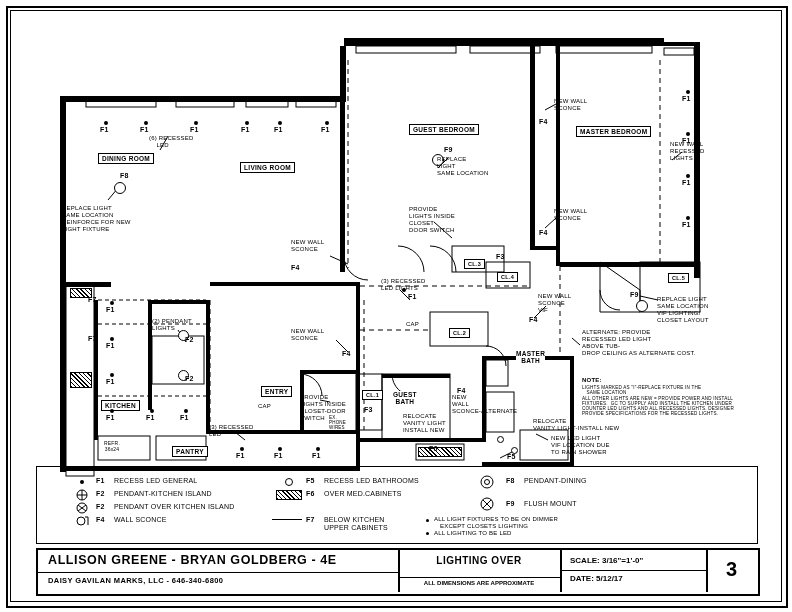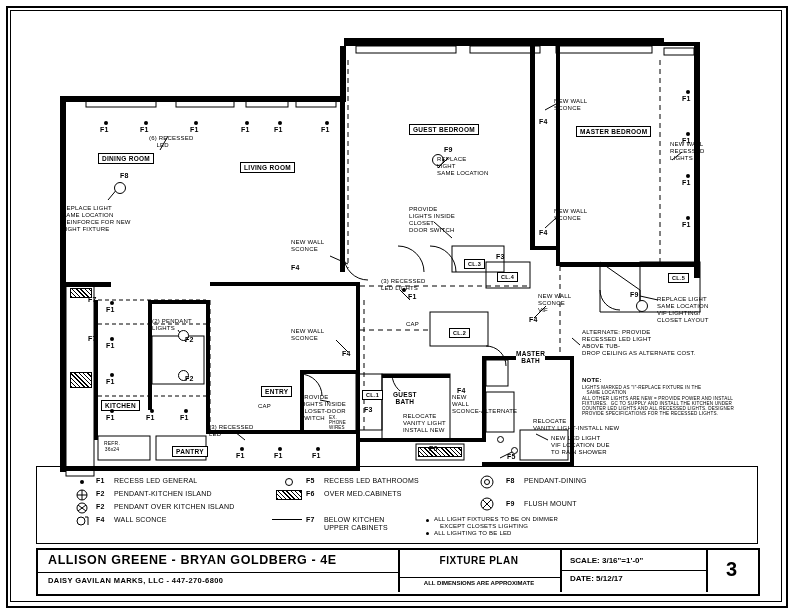--- a/index.html
+++ b/index.html
@@ -386,22 +386,22 @@
 
   <div id="titleblock"></div>
   <div class="tbline" style="left:398px;top:548px;width:2px;height:44px;"></div>
   <div class="tbline" style="left:560px;top:548px;width:2px;height:44px;"></div>
   <div class="tbline" style="left:706px;top:548px;width:2px;height:44px;"></div>
   <div class="tbline" style="left:36px;top:572px;width:362px;height:1px;"></div>
   <div class="tbline" style="left:398px;top:577px;width:162px;height:1px;"></div>
   <div class="tbline" style="left:560px;top:570px;width:146px;height:1px;"></div>
 
   <div style="position:absolute;left:48px;top:553px;font-size:12.5px;font-weight:bold;letter-spacing:.6px;">ALLISON GREENE - BRYAN GOLDBERG - 4E</div>
-  <div style="position:absolute;left:48px;top:576px;font-size:7.5px;font-weight:bold;letter-spacing:.4px;">DAISY GAVILAN MARKS, LLC   -  447-270-6800</div>
-
-  <div style="position:absolute;left:412px;top:555px;width:134px;text-align:center;font-size:10px;font-weight:bold;letter-spacing:.5px;">FIXTURE PLAN</div>
+  <div style="position:absolute;left:48px;top:576px;font-size:7.5px;font-weight:bold;letter-spacing:.4px;">DAISY GAVILAN MARKS, LLC   -  646-340-6800</div>
+
+  <div style="position:absolute;left:412px;top:555px;width:134px;text-align:center;font-size:10px;font-weight:bold;letter-spacing:.5px;">LIGHTING OVER</div>
   <div style="position:absolute;left:412px;top:580px;width:134px;text-align:center;font-size:6px;font-weight:bold;">ALL DIMENSIONS ARE APPROXIMATE</div>
 
   <div style="position:absolute;left:570px;top:556px;font-size:8px;font-weight:bold;">SCALE: 3/16"=1'-0"</div>
   <div style="position:absolute;left:570px;top:574px;font-size:8px;font-weight:bold;">DATE: 5/12/17</div>
 
   <div class="pageno" style="left:726px;top:558px;">3</div>
 </div>
 
 </body></html>

